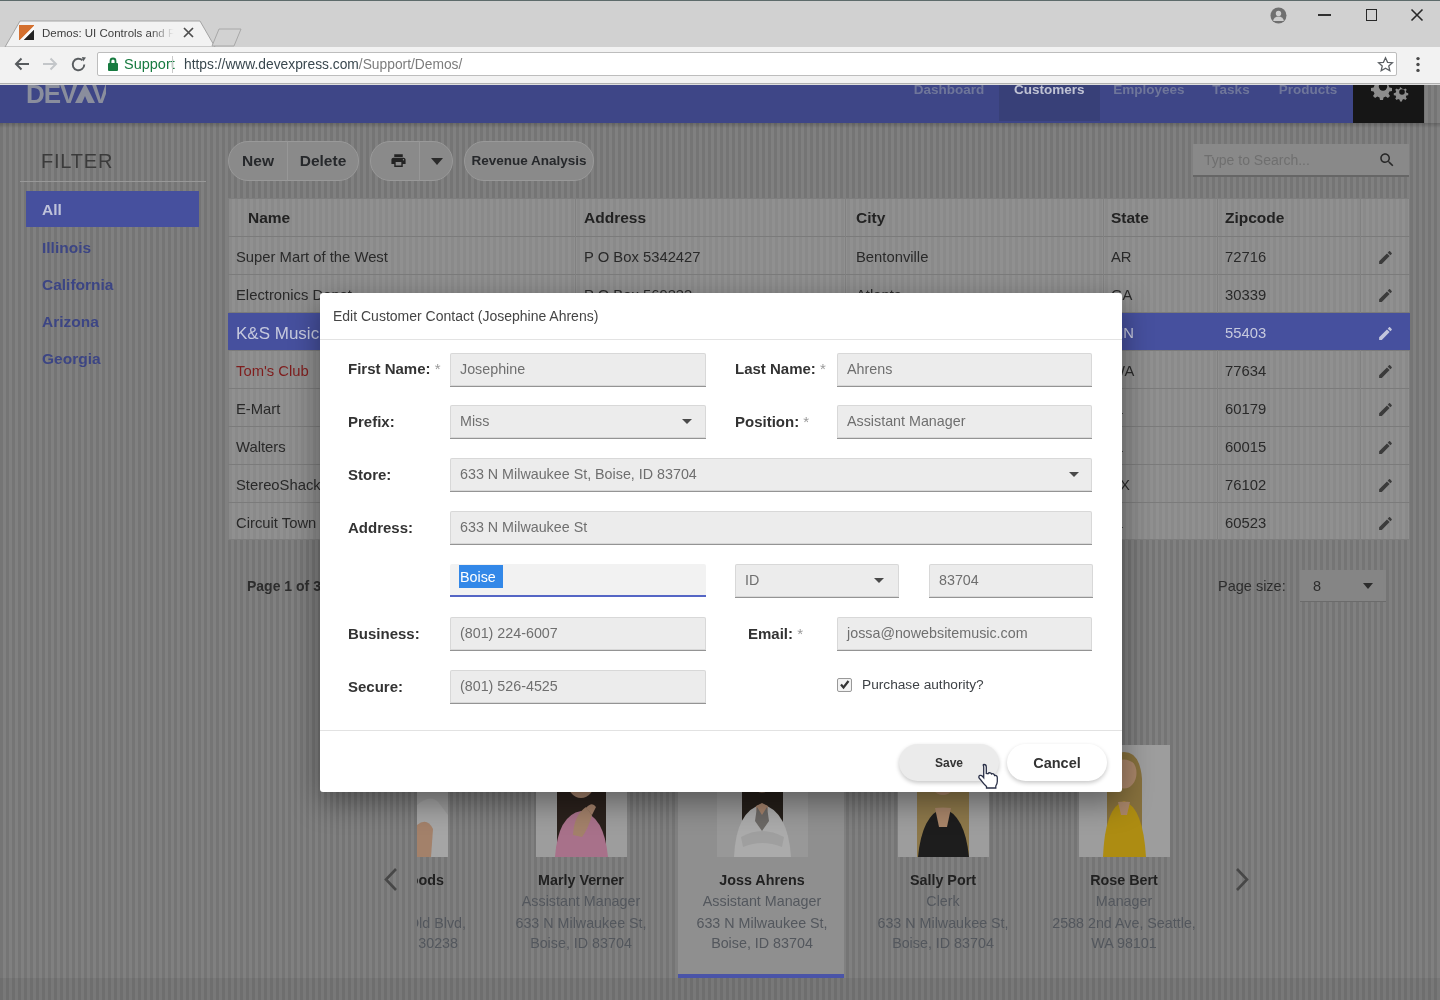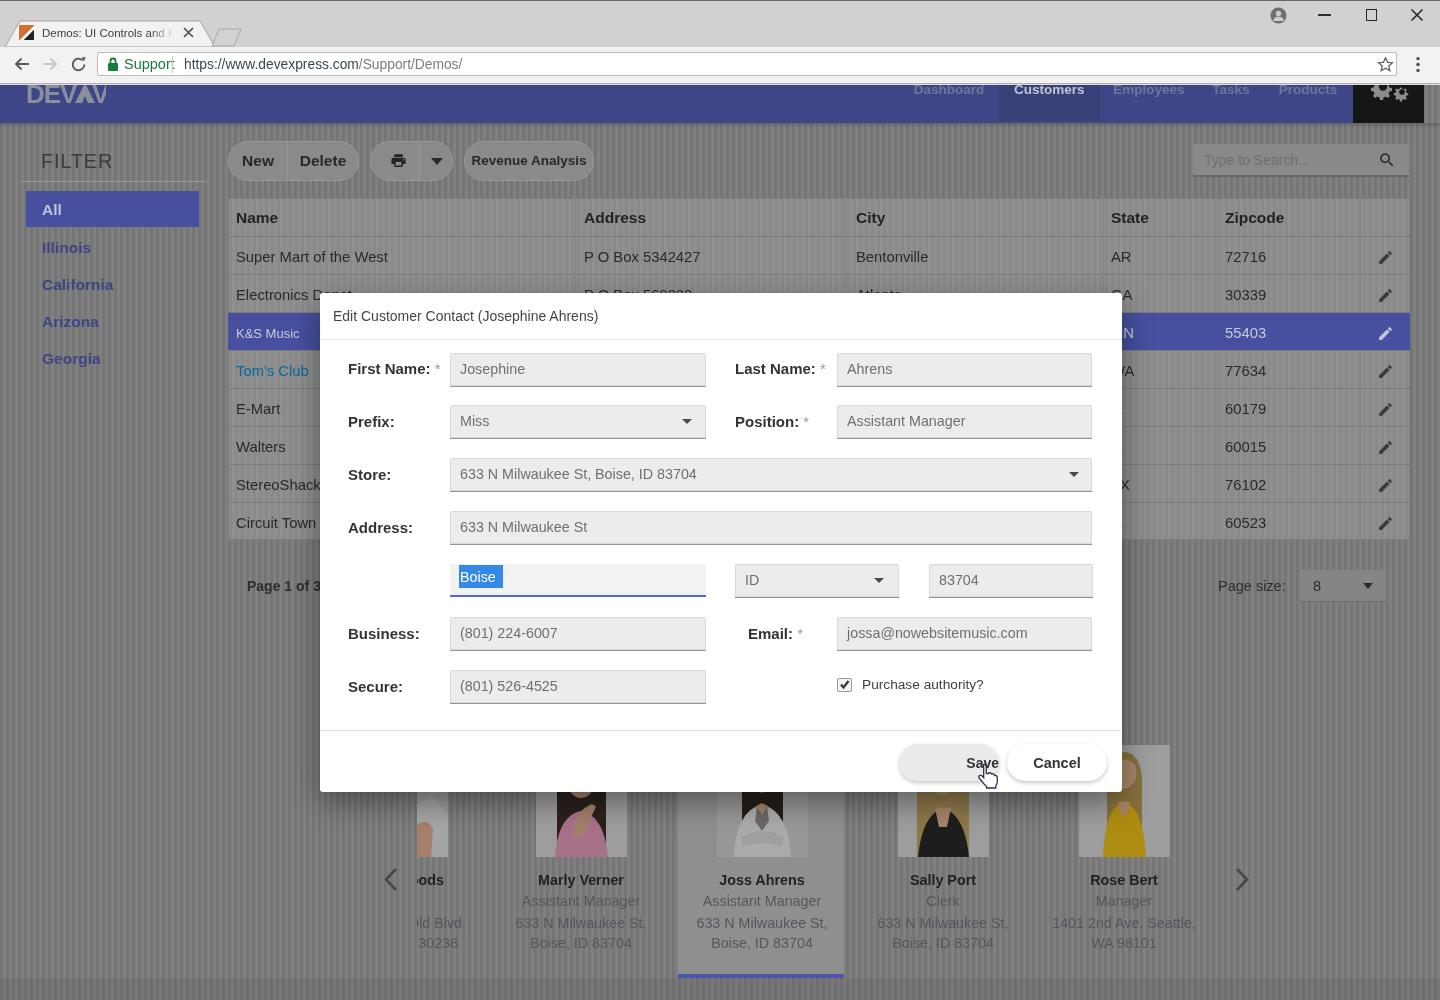--- a/index.html
+++ b/index.html
@@ -137,41 +137,41 @@
 <div class="a" style="left:228px;top:388px;width:1182px;height:1px;background:#7b7b7b;"></div>
 <div class="a" style="left:228px;top:426px;width:1182px;height:1px;background:#7b7b7b;"></div>
 <div class="a" style="left:228px;top:464px;width:1182px;height:1px;background:#7b7b7b;"></div>
 <div class="a" style="left:228px;top:502px;width:1182px;height:1px;background:#7b7b7b;"></div>
 <div class="a" style="left:575px;top:198px;width:1px;height:342px;background:#818181;"></div>
 <div class="a" style="left:845px;top:198px;width:1px;height:342px;background:#818181;"></div>
 <div class="a" style="left:1103px;top:198px;width:1px;height:342px;background:#818181;"></div>
 <div class="a" style="left:1217px;top:198px;width:1px;height:342px;background:#818181;"></div>
 <div class="a" style="left:1360px;top:198px;width:1px;height:342px;background:#818181;"></div>
 
-<div class="a" style="left:236px;top:210px;height:16px;line-height:16px;font-size:15.5px;font-weight:bold;color:#222222;">Name</div>
+<div class="a" style="left:248px;top:210px;height:16px;line-height:16px;font-size:15.5px;font-weight:bold;color:#222222;">Name</div>
 <div class="a" style="left:584px;top:210px;height:16px;line-height:16px;font-size:15.5px;font-weight:bold;color:#222222;">Address</div>
 <div class="a" style="left:856px;top:210px;height:16px;line-height:16px;font-size:15.5px;font-weight:bold;color:#222222;">City</div>
 <div class="a" style="left:1111px;top:210px;height:16px;line-height:16px;font-size:15.5px;font-weight:bold;color:#222222;">State</div>
 <div class="a" style="left:1225px;top:210px;height:16px;line-height:16px;font-size:15.5px;font-weight:bold;color:#222222;">Zipcode</div>
 
 <div class="a" style="left:228px;top:313px;width:1182px;height:37px;background:#46509e;"></div>
 <div class="a" style="left:236px;top:249px;height:17px;line-height:17px;font-size:14.8px;color:#292929;">Super Mart of the West</div>
 <div class="a" style="left:584px;top:249px;height:17px;line-height:17px;font-size:14.8px;color:#292929;">P O Box 5342427</div>
 <div class="a" style="left:856px;top:249px;height:17px;line-height:17px;font-size:14.8px;color:#292929;">Bentonville</div>
 <div class="a" style="left:1111px;top:249px;height:17px;line-height:17px;font-size:14.8px;color:#292929;">AR</div>
 <div class="a" style="left:1225px;top:249px;height:17px;line-height:17px;font-size:14.8px;color:#292929;">72716</div>
 <div class="a" style="left:236px;top:287px;height:17px;line-height:17px;font-size:14.8px;color:#292929;">Electronics Depot</div>
 <div class="a" style="left:584px;top:287px;height:17px;line-height:17px;font-size:14.8px;color:#292929;">P O Box 569233</div>
 <div class="a" style="left:856px;top:287px;height:17px;line-height:17px;font-size:14.8px;color:#292929;">Atlanta</div>
 <div class="a" style="left:1111px;top:287px;height:17px;line-height:17px;font-size:14.8px;color:#292929;">GA</div>
 <div class="a" style="left:1225px;top:287px;height:17px;line-height:17px;font-size:14.8px;color:#292929;">30339</div>
-<div class="a" style="left:236px;top:325px;height:17px;line-height:17px;font-size:13px;color:#c7cade;">K&amp;S Music</div>
+<div class="a" style="left:236px;top:325px;height:17px;line-height:17px;font-size:17px;color:#c7cade;">K&amp;S Music</div>
 <div class="a" style="left:1111px;top:325px;height:17px;line-height:17px;font-size:14.8px;color:#c7cade;">MN</div>
 <div class="a" style="left:1225px;top:325px;height:17px;line-height:17px;font-size:14.8px;color:#c7cade;">55403</div>
-<div class="a" style="left:236px;top:363px;height:17px;line-height:17px;font-size:14.8px;color:#0369a1;">Tom's Club</div>
+<div class="a" style="left:236px;top:363px;height:17px;line-height:17px;font-size:14.8px;color:#7f1d1d;">Tom's Club</div>
 <div class="a" style="left:1111px;top:363px;height:17px;line-height:17px;font-size:14.8px;color:#292929;">WA</div>
 <div class="a" style="left:1225px;top:363px;height:17px;line-height:17px;font-size:14.8px;color:#292929;">77634</div>
 <div class="a" style="left:236px;top:401px;height:17px;line-height:17px;font-size:14.8px;color:#292929;">E-Mart</div>
 <div class="a" style="left:1111px;top:401px;height:17px;line-height:17px;font-size:14.8px;color:#292929;">IL</div>
 <div class="a" style="left:1225px;top:401px;height:17px;line-height:17px;font-size:14.8px;color:#292929;">60179</div>
 <div class="a" style="left:236px;top:439px;height:17px;line-height:17px;font-size:14.8px;color:#292929;">Walters</div>
 <div class="a" style="left:1111px;top:439px;height:17px;line-height:17px;font-size:14.8px;color:#292929;">IL</div>
 <div class="a" style="left:1225px;top:439px;height:17px;line-height:17px;font-size:14.8px;color:#292929;">60015</div>
 <div class="a" style="left:236px;top:477px;height:17px;line-height:17px;font-size:14.8px;color:#292929;">StereoShack</div>
 <div class="a" style="left:1111px;top:477px;height:17px;line-height:17px;font-size:14.8px;color:#292929;">TX</div>
@@ -278,21 +278,21 @@
 <div class="a" style="left:679px;top:872px;width:166px;height:17px;line-height:17px;font-size:14.3px;font-weight:bold;color:#212121;text-align:center;">Joss Ahrens</div>
 <div class="a" style="left:679px;top:893px;width:166px;height:16px;line-height:16px;font-size:14.3px;color:#53575d;text-align:center;">Assistant Manager</div>
 <div class="a" style="left:679px;top:915px;width:166px;height:16px;line-height:16px;font-size:14.3px;color:#53575d;text-align:center;">633 N Milwaukee St,</div>
 <div class="a" style="left:679px;top:935px;width:166px;height:16px;line-height:16px;font-size:14.3px;color:#53575d;text-align:center;">Boise, ID 83704</div>
 <div class="a" style="left:860px;top:872px;width:166px;height:17px;line-height:17px;font-size:14.3px;font-weight:bold;color:#212121;text-align:center;">Sally Port</div>
 <div class="a" style="left:860px;top:893px;width:166px;height:16px;line-height:16px;font-size:14.3px;color:#53575d;text-align:center;">Clerk</div>
 <div class="a" style="left:860px;top:915px;width:166px;height:16px;line-height:16px;font-size:14.3px;color:#53575d;text-align:center;">633 N Milwaukee St,</div>
 <div class="a" style="left:860px;top:935px;width:166px;height:16px;line-height:16px;font-size:14.3px;color:#53575d;text-align:center;">Boise, ID 83704</div>
 <div class="a" style="left:1041px;top:872px;width:166px;height:17px;line-height:17px;font-size:14.3px;font-weight:bold;color:#212121;text-align:center;">Rose Bert</div>
 <div class="a" style="left:1041px;top:893px;width:166px;height:16px;line-height:16px;font-size:14.3px;color:#53575d;text-align:center;">Manager</div>
-<div class="a" style="left:1041px;top:915px;width:166px;height:16px;line-height:16px;font-size:14.3px;color:#53575d;text-align:center;">1401 2nd Ave, Seattle,</div>
+<div class="a" style="left:1041px;top:915px;width:166px;height:16px;line-height:16px;font-size:14.3px;color:#53575d;text-align:center;">2588 2nd Ave, Seattle,</div>
 <div class="a" style="left:1041px;top:935px;width:166px;height:16px;line-height:16px;font-size:14.3px;color:#53575d;text-align:center;">WA 98101</div>
 <div class="a" style="left:0;top:978px;width:1440px;height:22px;background:rgba(0,0,0,0.06);"></div>
 
 <div class="a" id="modal" style="left:320px;top:293px;width:802px;height:499px;background:#ffffff;border-radius:3px;box-shadow:0 10px 30px rgba(0,0,0,0.4);"></div>
 <div class="a" style="left:333px;top:308px;height:17px;line-height:17px;font-size:14px;color:#454545;">Edit Customer Contact (Josephine Ahrens)</div>
 <div class="a" style="left:320px;top:339px;width:802px;height:1px;background:#e3e3e3;"></div>
 
 <div class="a" style="left:348px;top:361px;height:16px;line-height:16px;font-size:15px;font-weight:bold;color:#333333;">First Name: <span style="font-weight:normal;color:#999999;">*</span></div>
 <div class="a" style="left:450px;top:353px;width:256px;height:33px;background:#ececec;border-bottom:1px solid #949494;border-radius:2px 2px 0 0;box-shadow:inset 0 0 0 1px rgba(180,180,180,0.35);"></div>
 <div class="a" style="left:460px;top:361px;height:17px;line-height:17px;font-size:14.3px;color:#6f6f6f;">Josephine</div>
@@ -337,21 +337,21 @@
 <div class="a" style="left:450px;top:670px;width:256px;height:33px;background:#ececec;border-bottom:1px solid #949494;border-radius:2px 2px 0 0;box-shadow:inset 0 0 0 1px rgba(180,180,180,0.35);"></div>
 <div class="a" style="left:460px;top:678px;height:17px;line-height:17px;font-size:14.3px;color:#6f6f6f;">(801) 526-4525</div>
 <div class="a" style="left:837px;top:678px;width:13px;height:12px;background:#f2f2f2;border:1px solid #999999;border-radius:2px;"></div>
 <svg class="a" style="left:838px;top:678px;" width="13" height="13" viewBox="0 0 13 13">
   <path d="M3 6.5 L5.5 9.5 L10.5 3" stroke="#333333" stroke-width="2.2" fill="none"></path>
 </svg>
 <div class="a" style="left:862px;top:676px;height:17px;line-height:17px;font-size:13.7px;color:#3e4246;">Purchase authority?</div>
 
 <div class="a" style="left:320px;top:730px;width:802px;height:1px;background:#e2e2e2;"></div>
 <div class="a" style="left:899px;top:744px;width:100px;height:37px;background:#ebebeb;border-radius:19px;box-shadow:0 2px 4px rgba(0,0,0,0.22);"></div>
-<div class="a" style="left:899px;top:755px;width:100px;height:16px;line-height:16px;font-size:14px;font-weight:bold;color:#333333;text-align:right;">Save</div>
+<div class="a" style="left:899px;top:755px;width:100px;height:16px;line-height:16px;font-size:12px;font-weight:bold;color:#333333;text-align:center;">Save</div>
 <div class="a" style="left:1007px;top:744px;width:100px;height:37px;background:#ffffff;border-radius:19px;box-shadow:0 2px 4px rgba(0,0,0,0.22);"></div>
 <div class="a" style="left:1007px;top:755px;width:100px;height:16px;line-height:16px;font-size:14.5px;font-weight:bold;color:#333333;text-align:center;">Cancel</div>
 
 <svg class="a" style="left:975px;top:762px;" width="24" height="27" viewBox="0 0 24 27">
   <path d="M9 2.5 C10.6 2.5 11.3 3.6 11.3 5 L11.3 11.5 L13 11.7 C13.4 10.9 14.3 10.6 15.2 10.8 C15.9 11 16.3 11.4 16.5 12 C17.3 11.6 18.3 11.7 18.9 12.3 C19.3 12.7 19.5 13 19.6 13.5 C20.4 13.3 21.2 13.5 21.7 14 C22.2 14.5 22.3 15 22.3 15.8 L22.3 19.5 C22.3 21.5 21.6 22.7 20.8 24 L20.8 26 L11.5 26 L11.5 24.5 C10 23 8.5 21.5 7.3 19.8 C6.5 18.7 5.2 17.2 4.3 16.2 C3.4 15.2 3.8 13.8 5 13.4 C6 13.1 6.8 13.5 7.7 14.5 L8.7 15.7 L8.7 5 C8.7 3.6 7.4 2.5 9 2.5 Z" fill="#ffffff" stroke="#2b3148" stroke-width="1.3"></path>
 </svg>
 
 </div>
 
 </body></html>

